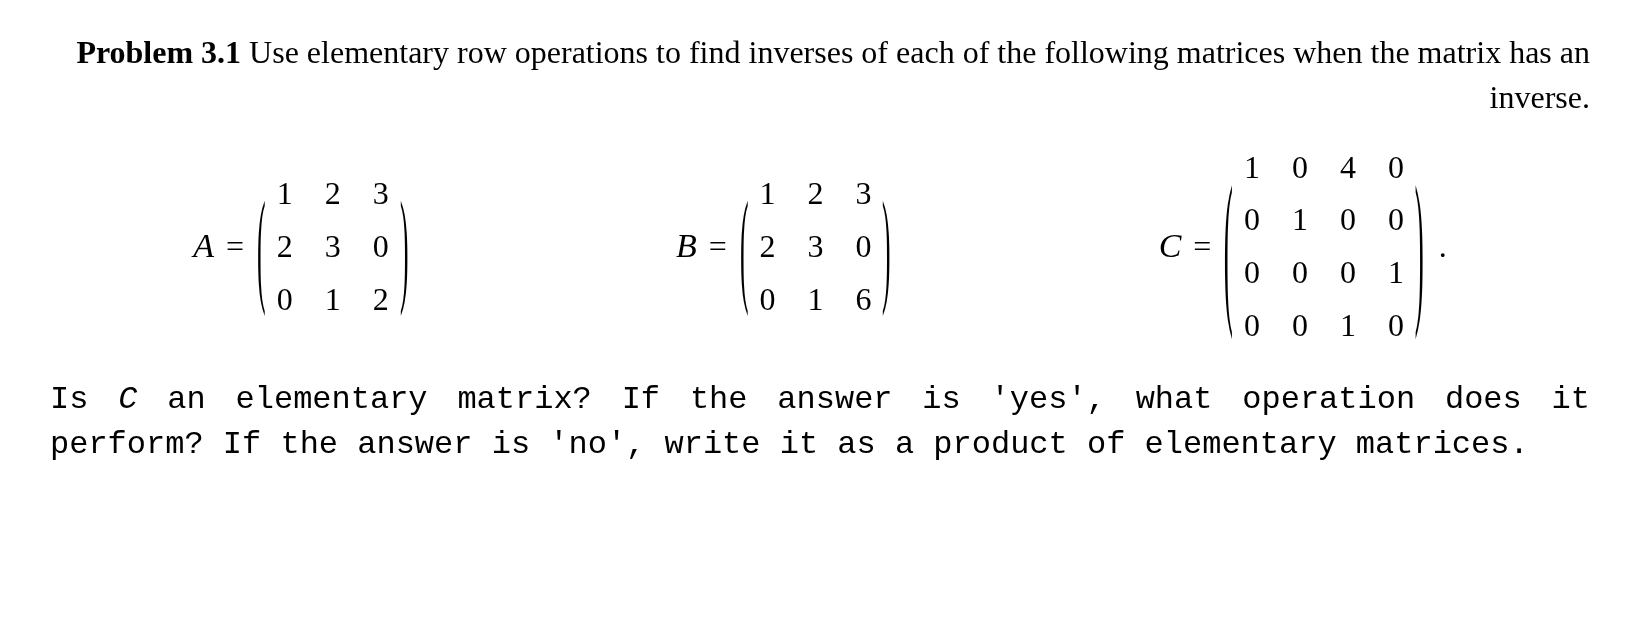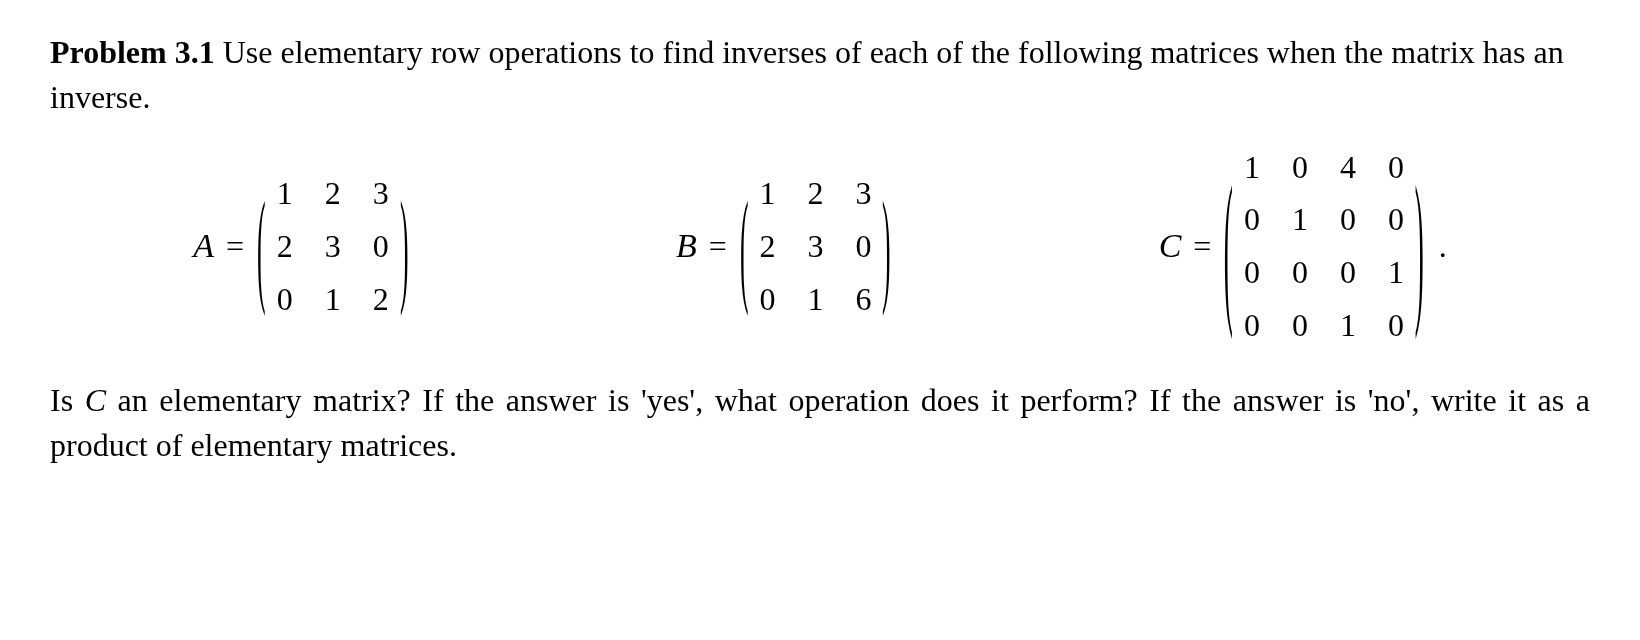--- a/index.html
+++ b/index.html
@@ -12,21 +12,21 @@
       font-size: 32px;
       line-height: 1.4;
       color: #000;
       background: #fff;
       padding: 30px 50px;
       width: 1640px;
       height: 640px;
     }
     .problem-text {
       margin-bottom: 20px;
-      text-align: left;
+      text-align: right;
     }
     .problem-label {
       font-weight: bold;
     }
     .matrices-row {
       display: flex;
       justify-content: space-around;
       align-items: center;
       margin: 25px 0 30px 0;
       padding: 0 10px;
@@ -71,20 +71,21 @@
     .grid-4x4 {
       grid-template-columns: repeat(4, auto);
     }
     .matrix-cell {
       font-size: 32px;
       min-width: 20px;
     }
     .question-text {
       text-align: justify;
       margin-top: 15px;
+      font-family: Liberation Mono, monospace;
     }
     .italic {
       font-style: italic;
     }
   </style>
 </head>
 <body>
 
 <div class="problem-text">
   <span class="problem-label">Problem 3.1</span><span>  Use elementary row operations to find inverses of each of the following matrices when the matrix has an inverse.</span>

